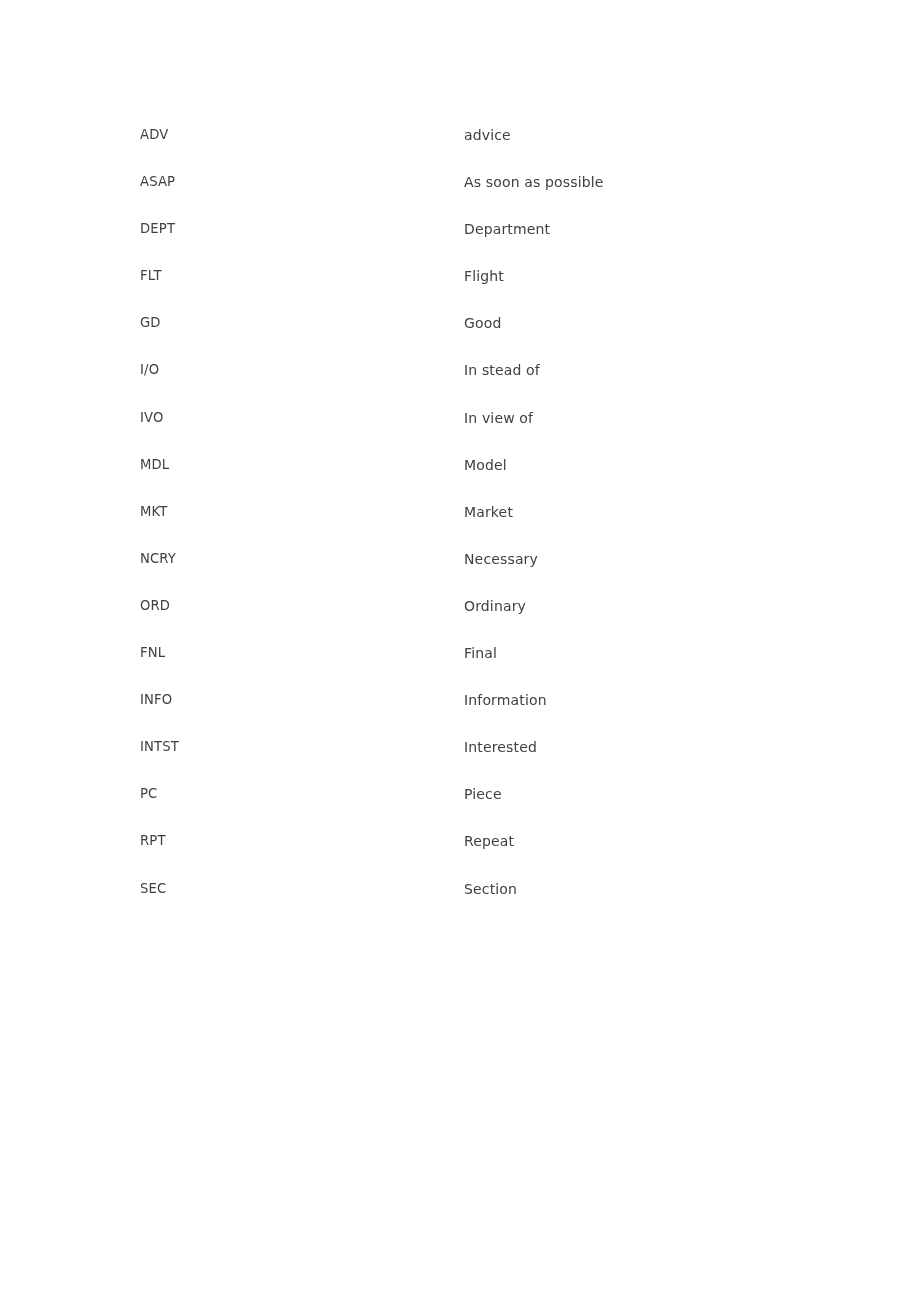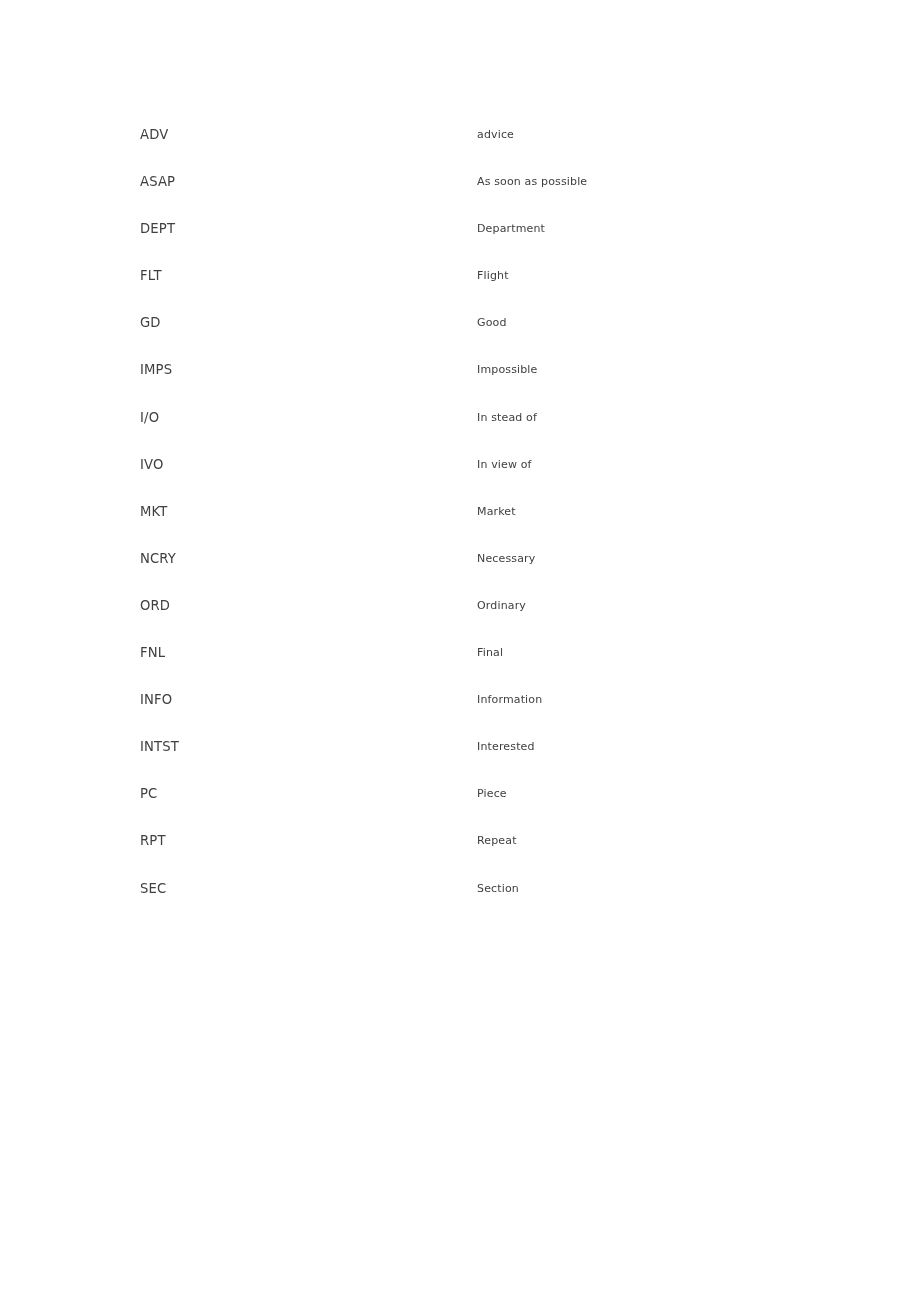--- a/index.html
+++ b/index.html
@@ -41,23 +41,23 @@
   .gloss-term {
     position: absolute;
     left: 0;
     top: 0;
     font-size: 13.2px;
     letter-spacing: 0.15px;
     white-space: nowrap;
   }
   .gloss-def {
     position: absolute;
-    left: 337px;
+    left: 324px;
     top: 0;
-    font-size: 11px;
+    font-size: 14px;
     letter-spacing: 0.15px;
     white-space: nowrap;
   }
 </style>
 </head>
 <body>
 
 <div class="page">
   <div class="glossary" id="glossary-list">
       <div class="gloss-row">
@@ -74,30 +74,30 @@
       </div>
       <div class="gloss-row">
         <span class="gloss-term">FLT</span>
         <span class="gloss-def">Flight</span>
       </div>
       <div class="gloss-row">
         <span class="gloss-term">GD</span>
         <span class="gloss-def">Good</span>
       </div>
       <div class="gloss-row">
-        <span class="gloss-term">IMPS</span>
-        <span class="gloss-def">Impossible</span>
-      </div>
-      <div class="gloss-row">
         <span class="gloss-term">I/O</span>
         <span class="gloss-def">In stead of</span>
       </div>
       <div class="gloss-row">
         <span class="gloss-term">IVO</span>
         <span class="gloss-def">In view of</span>
+      </div>
+      <div class="gloss-row">
+        <span class="gloss-term">MDL</span>
+        <span class="gloss-def">Model</span>
       </div>
       <div class="gloss-row">
         <span class="gloss-term">MKT</span>
         <span class="gloss-def">Market</span>
       </div>
       <div class="gloss-row">
         <span class="gloss-term">NCRY</span>
         <span class="gloss-def">Necessary</span>
       </div>
       <div class="gloss-row">

